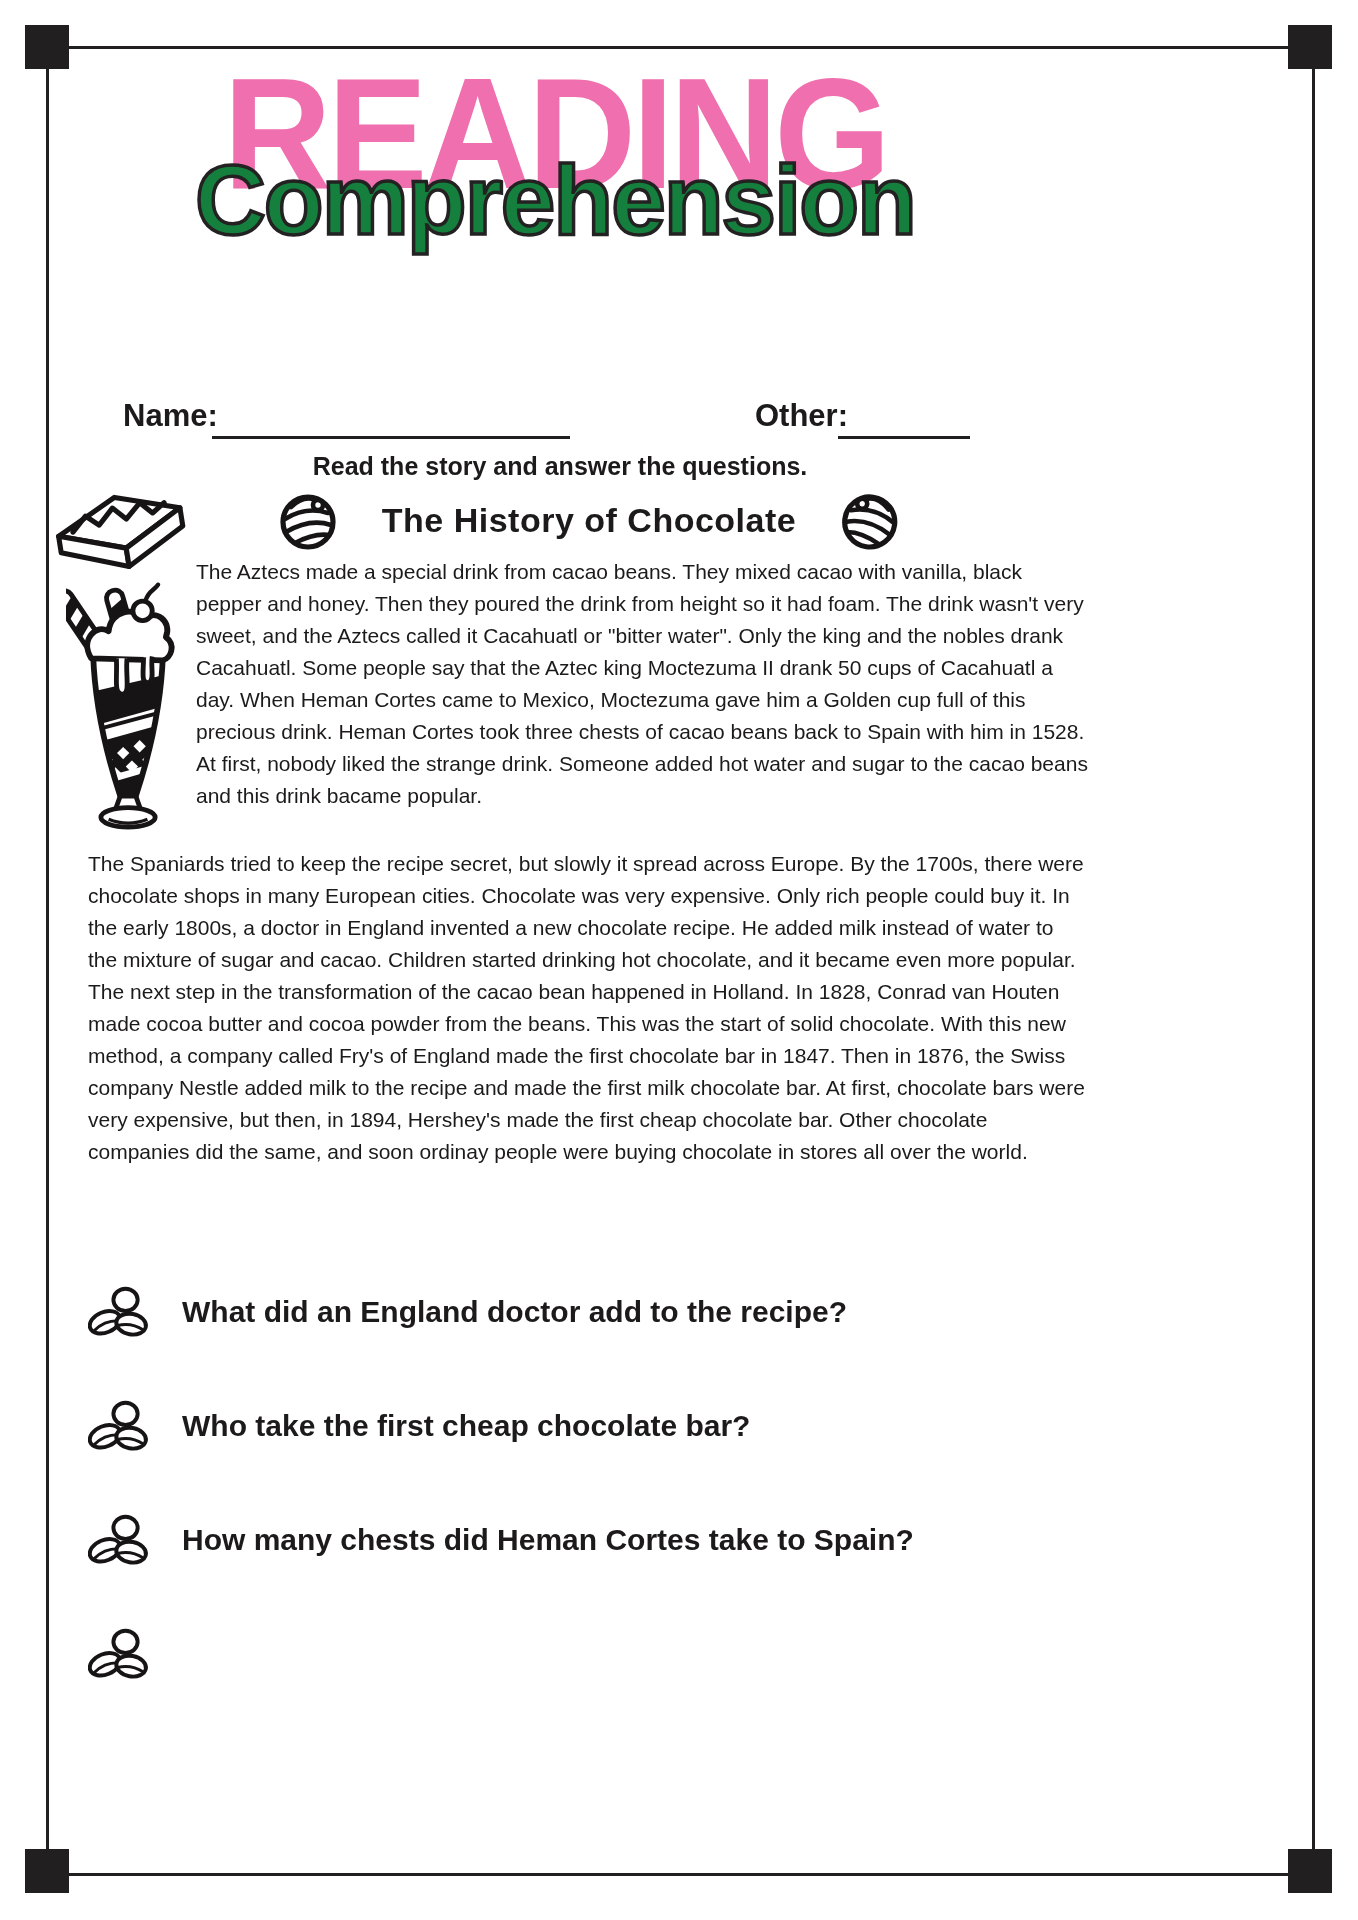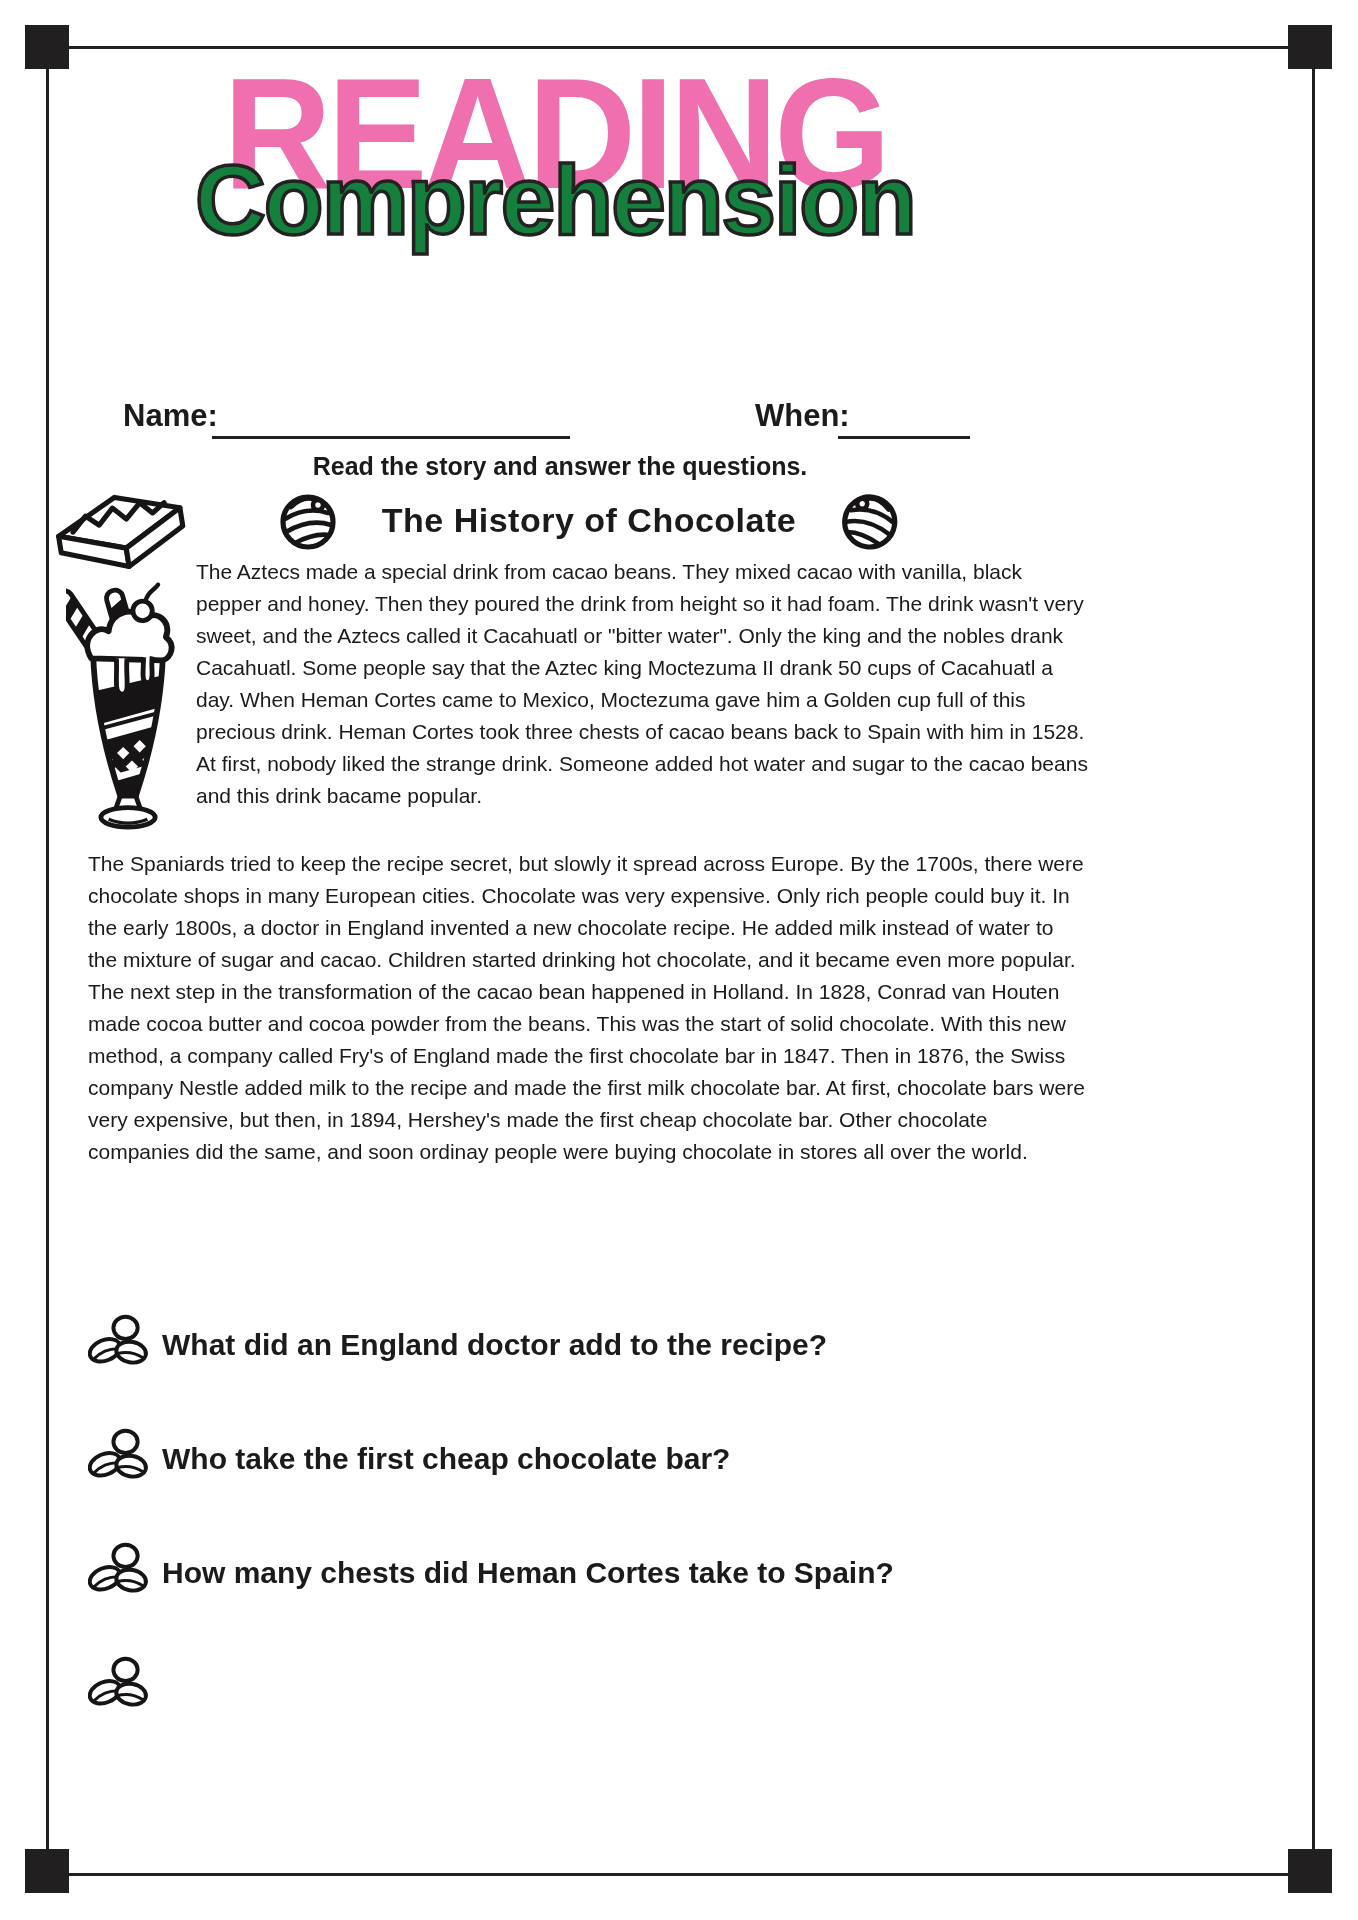--- a/index.html
+++ b/index.html
@@ -74,21 +74,21 @@
     float:left;width:112px;height:288px;margin:4px 10px 0 -14px;
   }
   .shake-float svg{width:126px;height:282px;margin-left:-8px;}
   .bar-art{
     position:absolute;left:-46px;top:-74px;width:158px;height:102px;
   }
 
   
   .questions{position:absolute;left:88px;top:1282px;width:1060px;}
   .question-row{
-    height:114px;display:flex;align-items:center;gap:12px;
+    height:114px;display:flex;align-items:flex-start;gap:32px;
   }
   .bean{width:62px;height:56px;flex:0 0 auto;margin-top:2px;}
   .q-text{font-size:30px;font-weight:600;line-height:1.2;padding-top:12px;}
 </style>
 </head>
 <body>
 
 <div class="page">
 
   <div class="frame"></div>
@@ -98,21 +98,21 @@
   <div class="corner br"></div>
 
   <div class="header">
     <div class="title-top">READING</div>
     <div class="title-bottom">Comprehension</div>
   </div>
 
   <div class="form-row">
     <span class="lbl-name">Name:</span>
     <span class="line-name"></span>
-    <span class="lbl-date">When:</span>
+    <span class="lbl-date">Other:</span>
     <span class="line-date"></span>
   </div>
 
   <div class="instruction">Read the story and answer the questions.</div>
 
   <div class="story-title-row">
     <svg class="truffle" viewBox="0 0 64 64">
       <g fill="none" stroke="#171415" stroke-width="4.6" stroke-linecap="round">
         <circle cx="32" cy="34" r="25" fill="#fff" stroke-width="5.2"></circle>
         <circle cx="42" cy="17" r="5"></circle>

